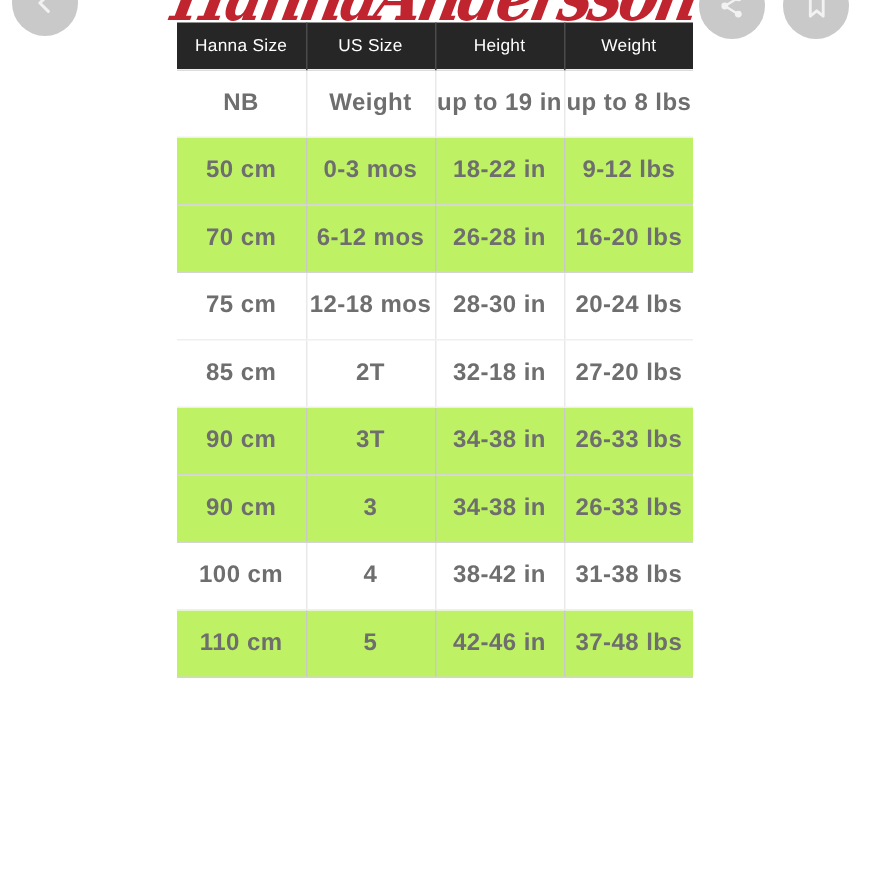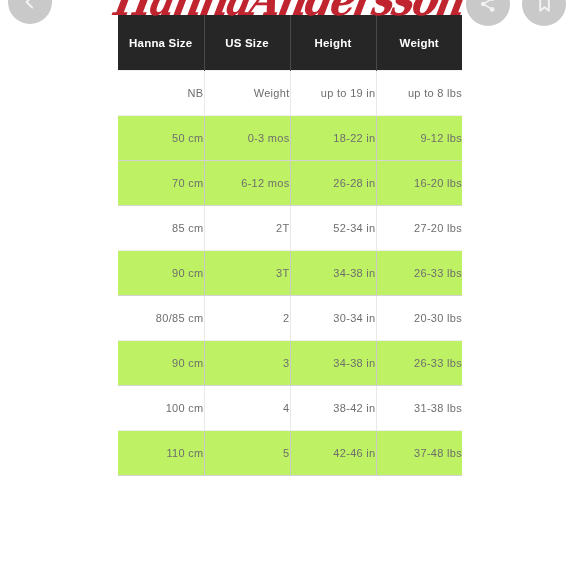--- a/index.html
+++ b/index.html
@@ -66,41 +66,42 @@
     width: 344px;
     border-collapse: collapse;
     table-layout: fixed;
   }
   .chart col { width: 25%; }
 
   .chart thead th {
     background: #262626;
     color: #ffffff;
     font-size: 11.5px;
-    font-weight: 700;
+    font-weight: 400;
     letter-spacing: 0.2px;
-    height: 55px;
+    height: 31px;
     text-align: center;
     vertical-align: middle;
     border-right: 1px solid #4a4a4a;
     padding: 0;
   }
   .chart thead th:last-child { border-right: none; }
 
   .chart tbody td {
     height: 44px;
-    text-align: right;
+    text-align: center;
     vertical-align: middle;
-    font-size: 11px;
+    font-size: 16px;
     color: #6e6e6e;
     letter-spacing: 0.3px;
     border-right: 1px solid #e9e9e9;
     border-bottom: 1px solid #efefef;
     padding: 0;
     background: #ffffff;
+    font-weight: bold;
   }
   .chart tbody td:last-child { border-right: none; }
   .chart tbody tr.alt td {
     background: #bef264;
     border-right-color: #c9c9c9;
     border-bottom-color: #d4d4d4;
   }
   .chart tbody tr:first-child td { border-top: 1px solid #efefef; }
 </style>
 </head>
@@ -165,37 +166,37 @@
         <td>18-22 in</td>
         <td>9-12 lbs</td>
       </tr>
       <tr class="alt">
         <td>70 cm</td>
         <td>6-12 mos</td>
         <td>26-28 in</td>
         <td>16-20 lbs</td>
       </tr>
       <tr>
+        <td>75 cm</td>
+        <td>12-18 mos</td>
+        <td>28-30 in</td>
+        <td>20-24 lbs</td>
+      </tr>
+      <tr>
         <td>85 cm</td>
         <td>2T</td>
-        <td>52-34 in</td>
+        <td>32-18 in</td>
         <td>27-20 lbs</td>
       </tr>
       <tr class="alt">
         <td>90 cm</td>
         <td>3T</td>
         <td>34-38 in</td>
         <td>26-33 lbs</td>
       </tr>
-      <tr>
-        <td>80/85 cm</td>
-        <td>2</td>
-        <td>30-34 in</td>
-        <td>20-30 lbs</td>
-      </tr>
       <tr class="alt">
         <td>90 cm</td>
         <td>3</td>
         <td>34-38 in</td>
         <td>26-33 lbs</td>
       </tr>
       <tr>
         <td>100 cm</td>
         <td>4</td>
         <td>38-42 in</td>

